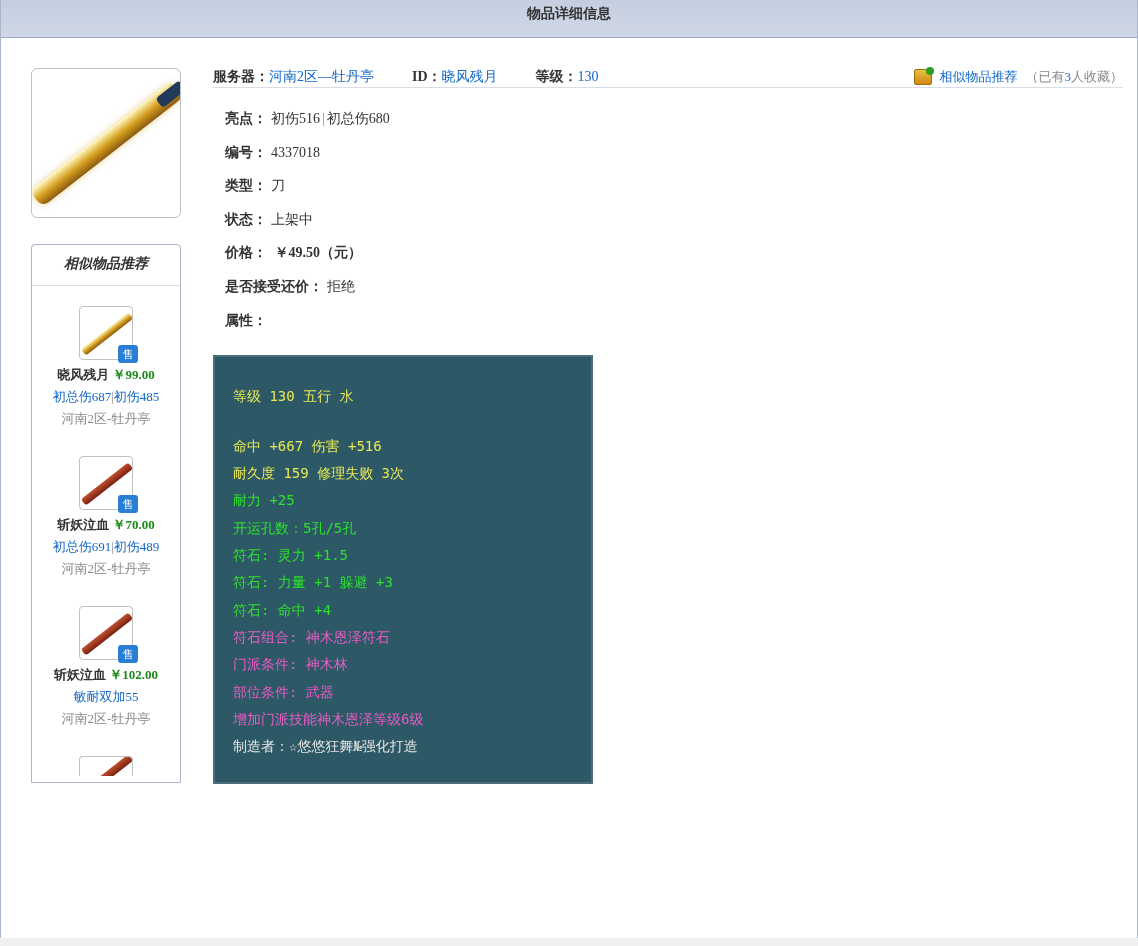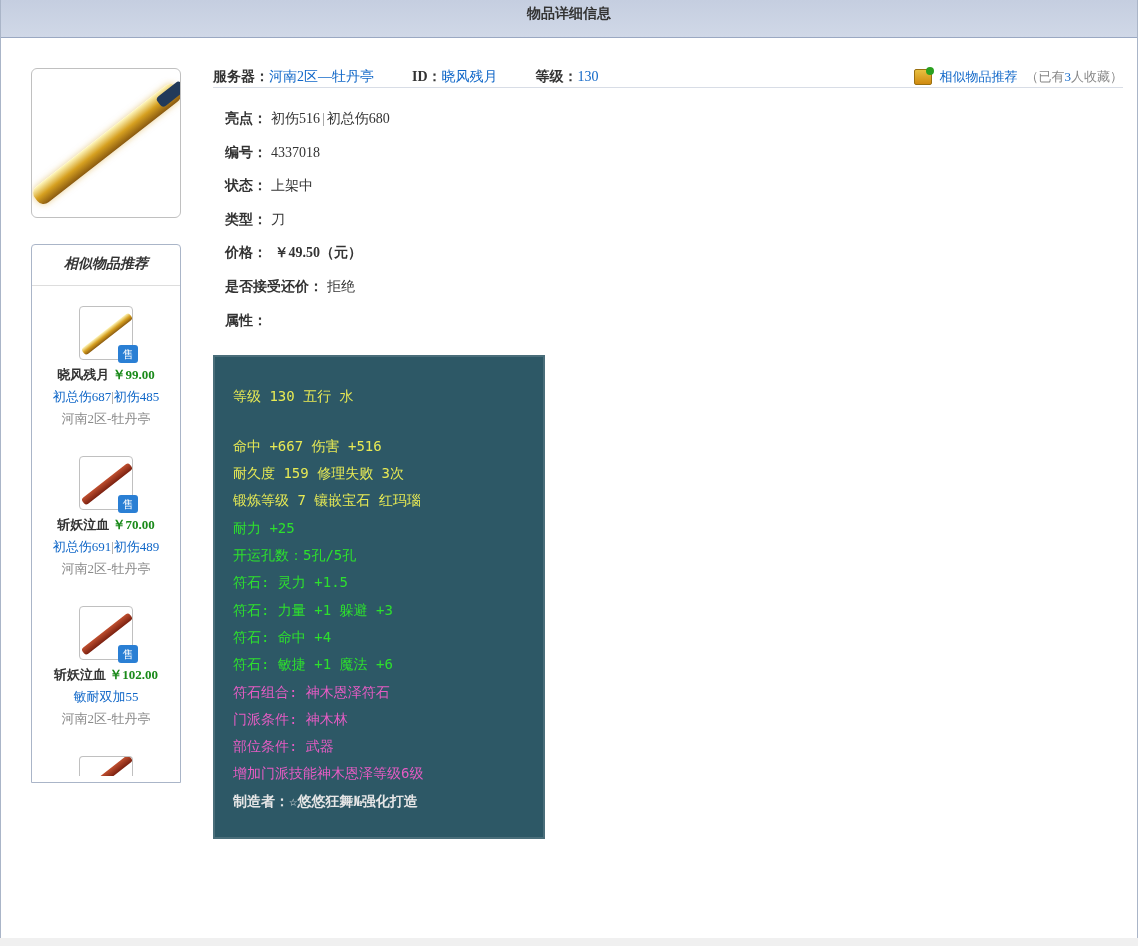--- a/index.html
+++ b/index.html
@@ -145,32 +145,32 @@
   .fav-link { color: #1067c8; cursor: pointer; }
   .fav-count { color: #888; text-align: center; }
   .fav-count .n { color: #1067c8; }
   .info-lines { margin-top: 14px; line-height: 2.4; }
   .info-lines .row .lbl { margin-right: 4px; margin-left: 12px; }
   .info-lines .row .val { color: #333; }
   .hl-row .val { color: #1067c8; }
   .hl-row .sep { color: #888; margin: 0 2px; }
   .stats-box {
     margin-top: 18px;
-    width: 332px;
+    width: 380px;
     background: #2d5866;
     border: 2px solid #4a6e7a;
     padding: 26px 18px 22px;
     line-height: 1.95;
     font-size: 14px;
     font-family: "SimSun", monospace;
   }
   .st-yellow { color: #e8ea54; }
   .st-green { color: #2de02d; }
   .st-magenta { color: #e65cc4; }
-  .st-white { color: #e6e6e6; font-weight: bold; }
+  .st-white { color: #e6e6e6; }
   .spacer-line { height: 1.6em; }
 </style>
 </head>
 <body>
 
 <div class="outer">
   <div class="header-bar">物品详细信息</div>
 
   <div class="content">
 
@@ -259,48 +259,46 @@
       </div>
 
       <div class="info-lines">
         <div class="row hl-row">
           <span class="lbl">亮点：</span><span class="val">初伤516</span><span class="sep">|</span><span class="val">初总伤680</span>
         </div>
         <div class="row">
           <span class="lbl">编号：</span><span class="val">4337018</span>
         </div>
         <div class="row">
+          <span class="lbl">类型：</span><span class="val">刀</span>
+        </div>
+        <div class="row">
           <span class="lbl">状态：</span><span class="val">上架中</span>
-        </div>
-        <div class="row">
-          <span class="lbl">类型：</span><span class="val">刀</span>
         </div>
         <div class="row">
           <span class="lbl">价格：</span><span class="val" style="font-weight:bold"> ￥49.50（元）</span>
         </div>
         <div class="row">
           <span class="lbl">是否接受还价：</span><span class="val">拒绝</span>
         </div>
         <div class="row">
           <span class="lbl">属性：</span>
         </div>
       </div>
 
       <div class="stats-box">
         <div class="st-yellow">等级 130 五行 水</div>
         <div class="spacer-line"></div>
         <div class="st-yellow">命中 +667 伤害 +516</div>
         <div class="st-yellow">耐久度 159 修理失败 3次</div>
-        <div class="st-yellow">锻炼等级 7 镶嵌宝石 红玛瑙</div>
         <div class="st-green">耐力 +25</div>
         <div class="st-green">开运孔数：5孔/5孔</div>
         <div class="st-green">符石: 灵力 +1.5</div>
         <div class="st-green">符石: 力量 +1 躲避 +3</div>
         <div class="st-green">符石: 命中 +4</div>
-        <div class="st-green">符石: 敏捷 +1 魔法 +6</div>
         <div class="st-magenta">符石组合: 神木恩泽符石</div>
         <div class="st-magenta">门派条件: 神木林</div>
         <div class="st-magenta">部位条件: 武器</div>
         <div class="st-magenta">增加门派技能神木恩泽等级6级</div>
         <div class="st-white">制造者：☆悠悠狂舞№强化打造</div>
       </div>
     </div>
   </div>
 </div>
 

